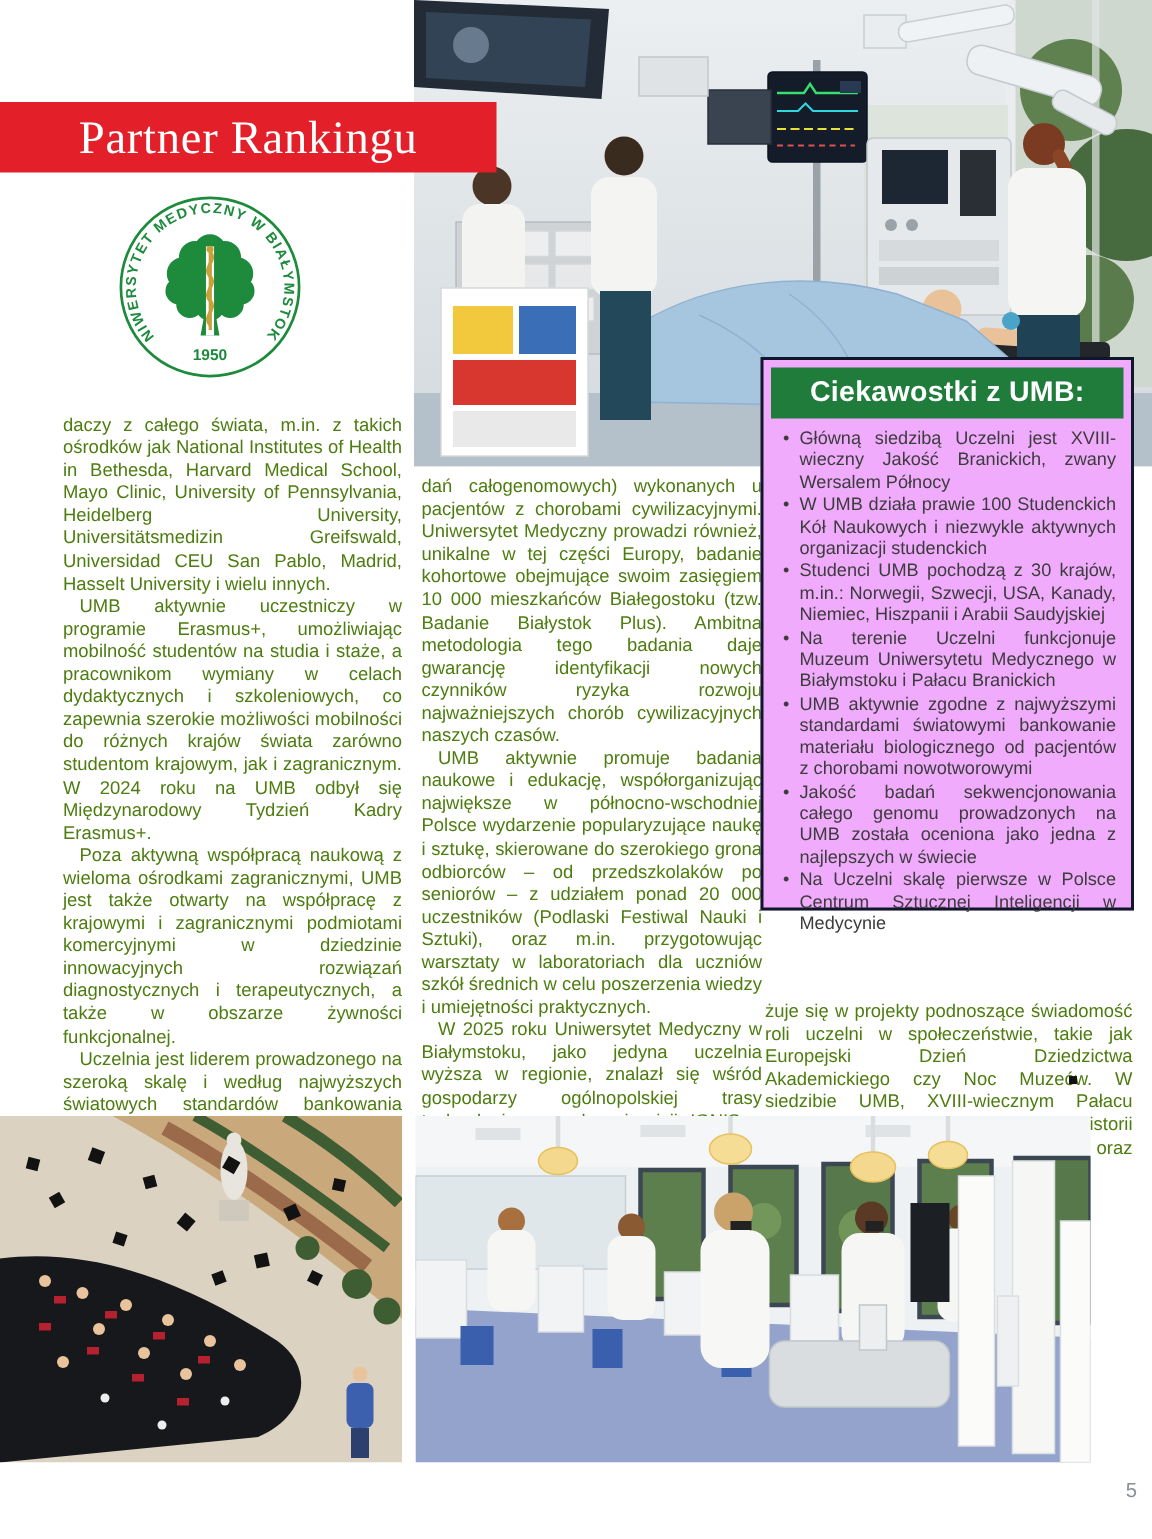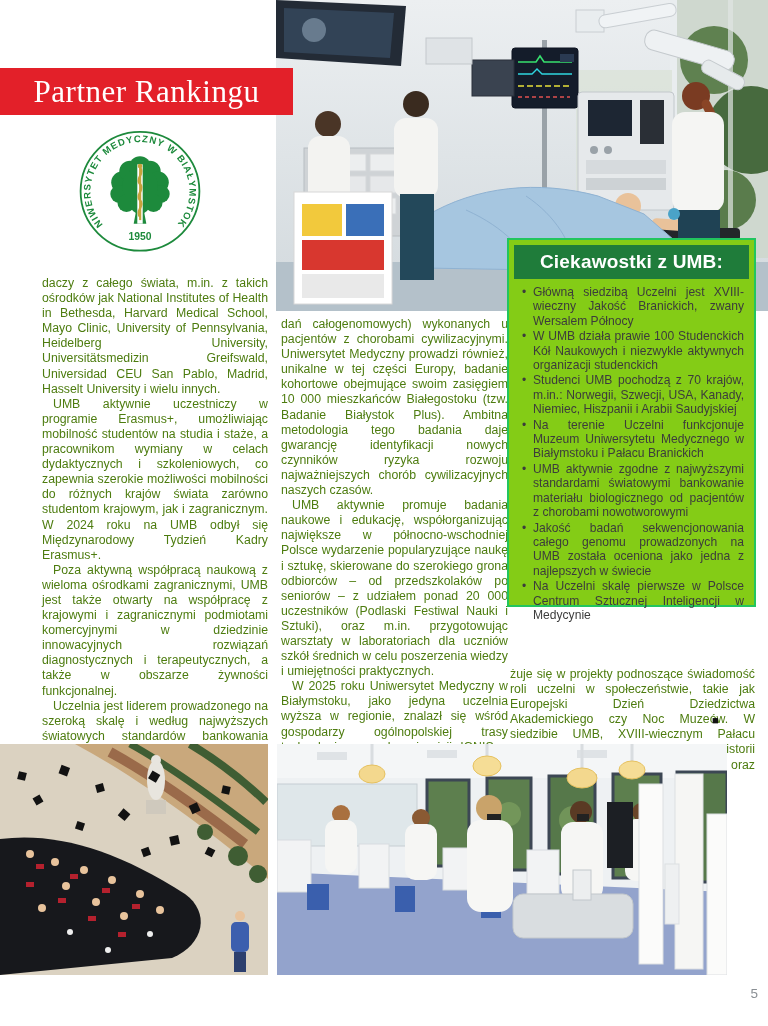--- a/index.html
+++ b/index.html
@@ -4,39 +4,39 @@
 <style>
   html,body{margin:0;padding:0;}
   body{
     width:768px;height:1026px;position:relative;background:#ffffff;
     font-family:"Liberation Sans","DejaVu Sans",sans-serif;
     overflow:hidden;
   }
   .abs{position:absolute;}
   
   .banner{
-    left:0;top:68px;width:293px;height:47px;background:#e32029;
+    left:0;top:68px;width:331px;height:47px;background:#e32029;
     display:flex;align-items:center;justify-content:center;
   }
   .banner span{
     font-family:"Liberation Serif","DejaVu Serif",serif;
     color:#ffffff;font-size:31px;letter-spacing:.5px;white-space:nowrap;
   }
   
   .col{color:#4d7c0f;font-size:12.3px;line-height:15.1px;text-align:justify;}
   .col p{margin:0;}
   .col p + p{text-indent:11px;}
   .col1{left:42px;top:276px;width:226px;}
   .col2{left:281px;top:317px;width:227px;}
   .col3{left:510px;top:622px;width:245px;margin-top:45px;}
   .endmark{left:712px;top:714px;font-size:11px;color:#111;}
   
   .facts{
     left:507px;top:238px;width:249px;height:369px;box-sizing:border-box;
-    background:#84cc16;border:2px solid #22c55e;
+    background:#f0abfc;border:2px solid #0f172a;
   }
   .facts-header{
     margin:5px;height:34px;background:#1f7c3a;
     display:flex;align-items:center;justify-content:center;
   }
   .facts-header span{color:#fff;font-weight:bold;font-size:19px;letter-spacing:.2px;}
   .facts ul{
     margin:6px 10px 0 12px;padding:0 0 0 12px;list-style:none;
     color:#3c3c3c;font-size:12.1px;line-height:14.4px;text-align:justify;
   }
@@ -195,21 +195,21 @@
   </div>
 
 <div class="abs facts">
   <div class="facts-header">
     <span>Ciekawostki z UMB:</span>
   </div>
   <ul>
 
   <li>Główną siedzibą Uczelni jest XVIII-wieczny Jakość Branickich, zwany Wersalem Północy</li>
       <li>W UMB działa prawie 100 Studenckich Kół Naukowych i niezwykle aktywnych organizacji studenckich</li>
-      <li>Studenci UMB pochodzą z 70 krajów, m.in.: Norwegii, Szwecji, USA, Kanady, Niemiec, Hiszpanii i Arabii Saudyjskiej</li>
+      <li>Studenci UMB pochodzą z 30 krajów, m.in.: Norwegii, Szwecji, USA, Kanady, Niemiec, Hiszpanii i Arabii Saudyjskiej</li>
       <li>Na terenie Uczelni funkcjonuje Muzeum Uniwersytetu Medycznego w Białymstoku i Pałacu Branickich</li>
       <li>UMB aktywnie zgodne z najwyższymi standardami światowymi bankowanie materiału biologicznego od pacjentów z chorobami nowotworowymi</li>
       <li>Jakość badań sekwencjonowania całego genomu prowadzonych na UMB została oceniona jako jedna z najlepszych w świecie</li>
       <li>Na Uczelni skalę pierwsze w Polsce Centrum Sztucznej Inteligencji w Medycynie</li>
     </ul>
 </div>
 
 <div class="abs col col3">
 
 <p>żuje się w projekty podnoszące świadomość roli uczelni w społeczeństwie, takie jak Europejski Dzień Dziedzictwa Akademickiego czy Noc Muzeów. W siedzibie UMB, XVIII-wiecznym Pałacu Branickich, mieści się Muzeum Historii Medycyny i Farmacji. Siedziba UMB oraz muzeum są otwarte dla zwiedzających.</p>

